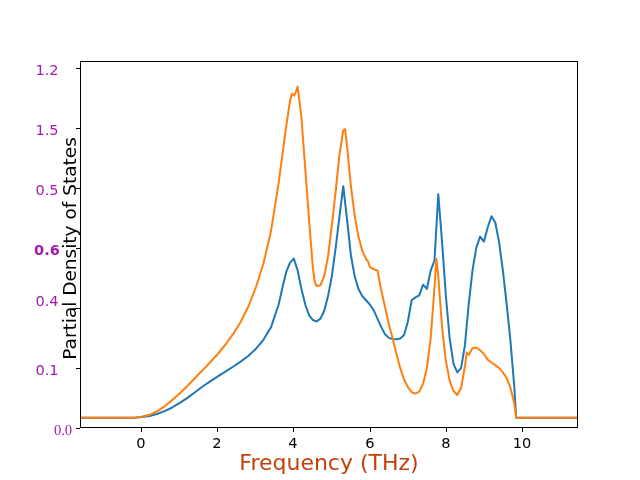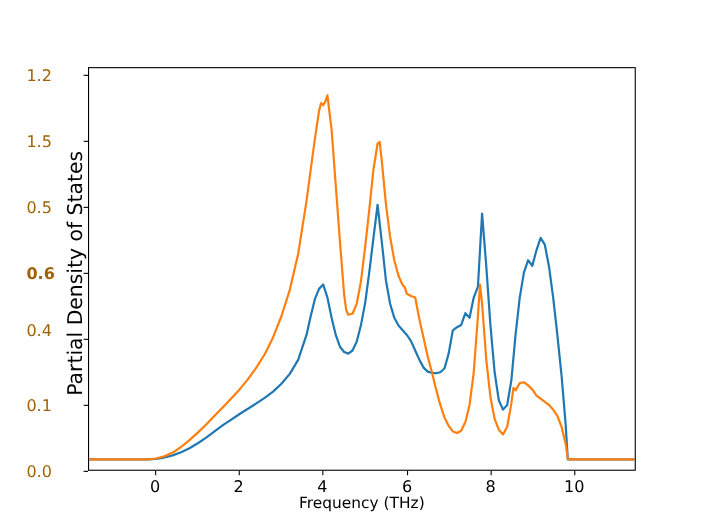--- a/index.html
+++ b/index.html
@@ -16,22 +16,22 @@
     position:absolute;
     left:80px;top:61px;
     width:498px;height:367px;
     border:1.1px solid #000000;
     box-sizing:border-box;
     background:#ffffff;
   }
   #plotsvg{position:absolute;left:0;top:0;width:100%;height:100%;display:block;}
   .ytick-label{
     position:absolute;
-    width:46px;text-align:left;
-    font-size:14.6px;color:#a16207;
+    width:46px;text-align:center;
+    font-size:14.6px;color:#a21caf;
     line-height:1;
   }
   .ytick-mark{
     position:absolute;
     left:76px;width:4px;height:1.1px;background:#000000;
   }
   .xtick-label{
     position:absolute;
     width:40px;text-align:center;
     font-size:14.6px;color:#000000;
@@ -40,39 +40,39 @@
   .xtick-mark{
     position:absolute;
     top:428px;width:1.1px;height:4px;background:#000000;
   }
 
   
   #xlabel{
     position:absolute;
     left:80px;top:450px;width:498px;
     text-align:center;
-    font-size:14px;color:#000000;
+    font-size:22px;color:#c2410c;
   }
   #ylabel{
     position:absolute;
     left:-131px;top:238px;
     width:400px;
     text-align:center;
     font-size:18.5px;color:#000000;
     transform:rotate(-90deg);
     transform-origin:center center;
     white-space:nowrap;
   }
 </style>
 </head>
 <body>
 
 <div id="figure">
 
-  <div class="ytick-label" style="left:24px;top:423px;">0.0</div>
+  <div class="ytick-label" style="left:40px;top:423px;font-family:Liberation Serif, serif;">0.0</div>
   <div class="ytick-label" style="left:24px;top:363px;">0.1</div>
   <div class="ytick-label" style="left:24px;top:294px;">0.4</div>
   <div class="ytick-label" style="left:24px;top:243px;font-weight:bold;">0.6</div>
   <div class="ytick-label" style="left:24px;top:183px;">0.5</div>
   <div class="ytick-label" style="left:24px;top:123px;">1.5</div>
   <div class="ytick-label" style="left:24px;top:63px;">1.2</div>
 
   <div class="ytick-mark" style="top:428px;"></div>
   <div class="ytick-mark" style="top:368px;"></div>
   <div class="ytick-mark" style="top:308px;"></div>

